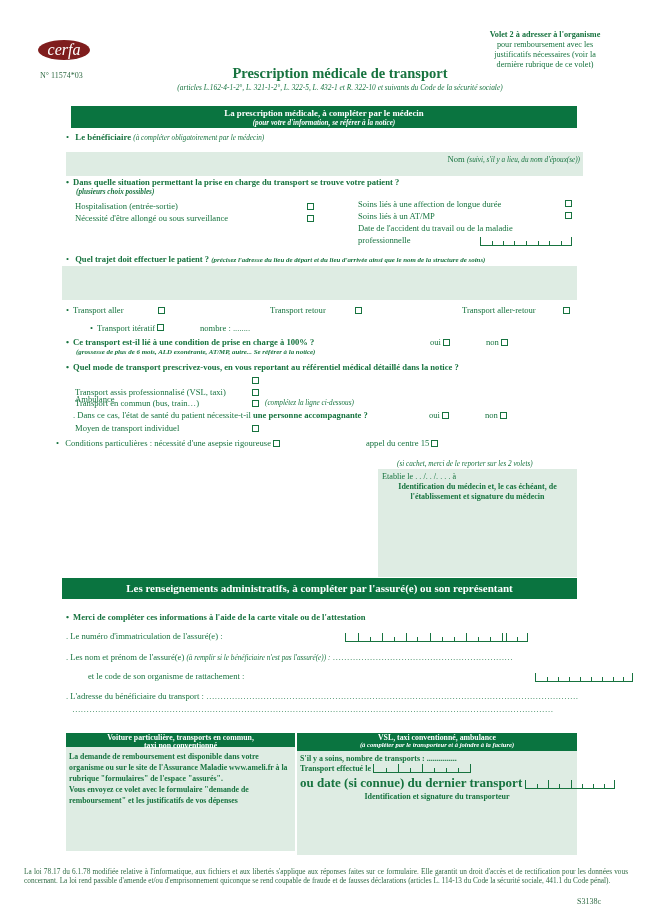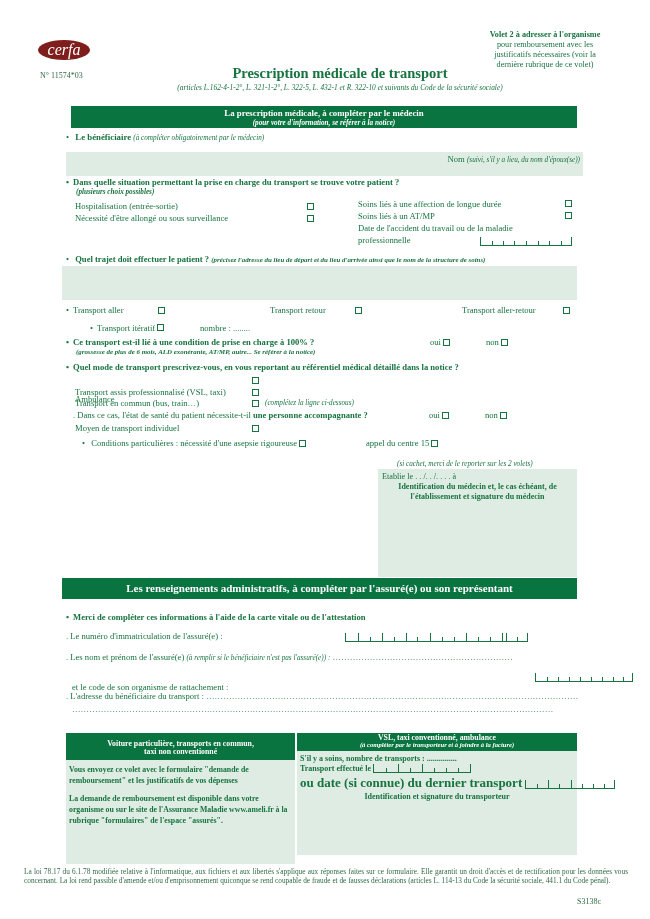--- a/index.html
+++ b/index.html
@@ -130,21 +130,21 @@
   <span class="cb"></span>
 </div>
 <div class="abs row" style="left:485px;top:410px;">
   <span>non</span>
   <span class="cb"></span>
 </div>
 <div class="abs row" style="left:75px;top:423px;">Moyen de transport individuel</div>
 <span class="abs cb" style="left:252px;top:425px;"></span>
 
 
-<div class="abs row bullet" style="left:82px;top:438px;">
+<div class="abs row bullet" style="left:56px;top:438px;">
   <span>Conditions particulières : nécessité d'une asepsie rigoureuse</span>
   <span class="cb"></span>
 </div>
 <div class="abs row" style="left:366px;top:438px;">
   <span>appel du centre 15</span>
   <span class="cb"></span>
 </div>
 
 
 <div class="abs small-it" style="left:397px;top:460px;">(si cachet, merci de le reporter sur les 2 volets)</div>
@@ -163,42 +163,42 @@
 <span class="abs comb" style="left:251px;top:632px;width:183px;">
   <i class="tall" style="left:12px"></i><i style="left:24px"></i><i class="tall" style="left:36px"></i><i style="left:48px"></i><i class="tall" style="left:60px"></i><i style="left:71px"></i><i class="tall" style="left:84px"></i><i style="left:96px"></i><i style="left:108px"></i><i class="tall" style="left:120px"></i><i style="left:132px"></i><i style="left:144px"></i><i class="tall" style="left:156px"></i><i class="tall" style="left:160px"></i><i style="left:171px"></i>
 </span>
 
 <div class="abs row" style="left:66px;top:652px;width:512px;overflow:hidden;">
   <span>. Les nom et prénom de l'assuré(e)</span>
   <span class="small-it">(à remplir si le bénéficiaire n'est pas l'assuré(e)) :</span>
   <span>………………………………………………………</span>
 </div>
 
-<div class="abs row" style="left:72px;top:671px;margin-top:11px;">et le code de son organisme de rattachement :</div>
+<div class="abs row" style="left:88px;top:671px;">et le code de son organisme de rattachement :</div>
 <span class="abs comb" style="left:256px;top:672px;width:98px;">
   <i style="left:11px"></i><i style="left:22px"></i><i style="left:33px"></i><i style="left:44px"></i><i style="left:55px"></i><i style="left:66px"></i><i style="left:77px"></i><i style="left:87px"></i>
 </span>
 
 <div class="abs row" style="left:66px;top:691px;width:512px;overflow:hidden;">
   <span>. L'adresse du bénéficiaire du transport :</span>
   <span>………………………………………………………………………………………………………………………………</span>
 </div>
 <div class="abs row" style="left:72px;top:704px;width:506px;overflow:hidden;">
   ……………………………………………………………………………………………………………………………………………………
 </div>
 
 
 <div class="abs" style="left:66px;top:733px;width:229px;height:122px;">
-  <div class="bar" style="height:27px;font-size:7.8px;line-height:1.05;padding-top:7px;">
+  <div class="bar" style="height:14px;font-size:7.8px;line-height:1.05;padding-top:1px;">
     <div>Voiture particulière, transports en commun,</div>
     <div>taxi non conventionné</div>
   </div>
   <div class="tint bold" style="height:104px;padding:4px 3px;font-size:7.8px;line-height:1.42;">
+    <div>La demande de  remboursement est disponible dans votre organisme ou sur le site de l'Assurance Maladie www.ameli.fr à la rubrique "formulaires" de l'espace "assurés".</div>
     <div style="margin-bottom:7px;">Vous envoyez ce volet avec le formulaire "demande de remboursement" et les justificatifs de vos dépenses</div>
-    <div>La demande de  remboursement est disponible dans votre organisme ou sur le site de l'Assurance Maladie www.ameli.fr à la rubrique "formulaires" de l'espace "assurés".</div>
   </div>
 </div>
 
 <div class="abs" style="left:297px;top:733px;width:280px;height:122px;">
   <div class="bar" style="height:18px;font-size:7.8px;line-height:1.05;padding-top:1px;">
     <div>VSL, taxi conventionné, ambulance</div>
     <div class="it" style="font-size:6.6px;">(à compléter par le transporteur et à joindre à la facture)</div>
   </div>
   <div class="tint bold" style="height:104px;padding:3px 3px;font-size:8px;line-height:1.3;position:relative;">
     <div class="row">S'il y a soins, nombre de transports : ...............</div>

